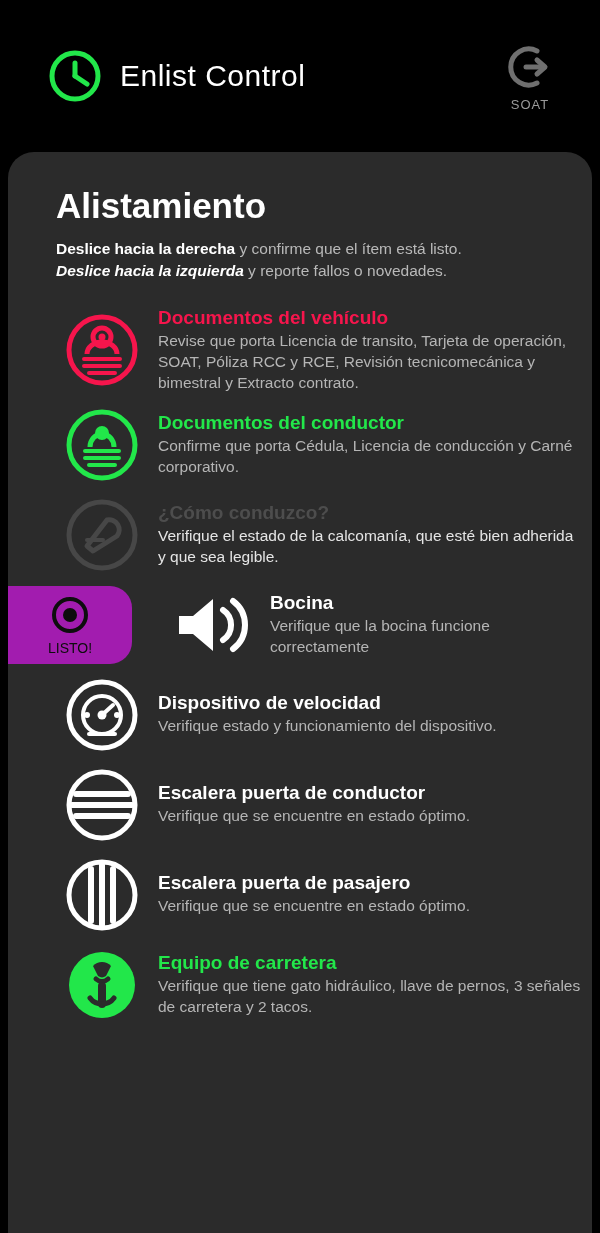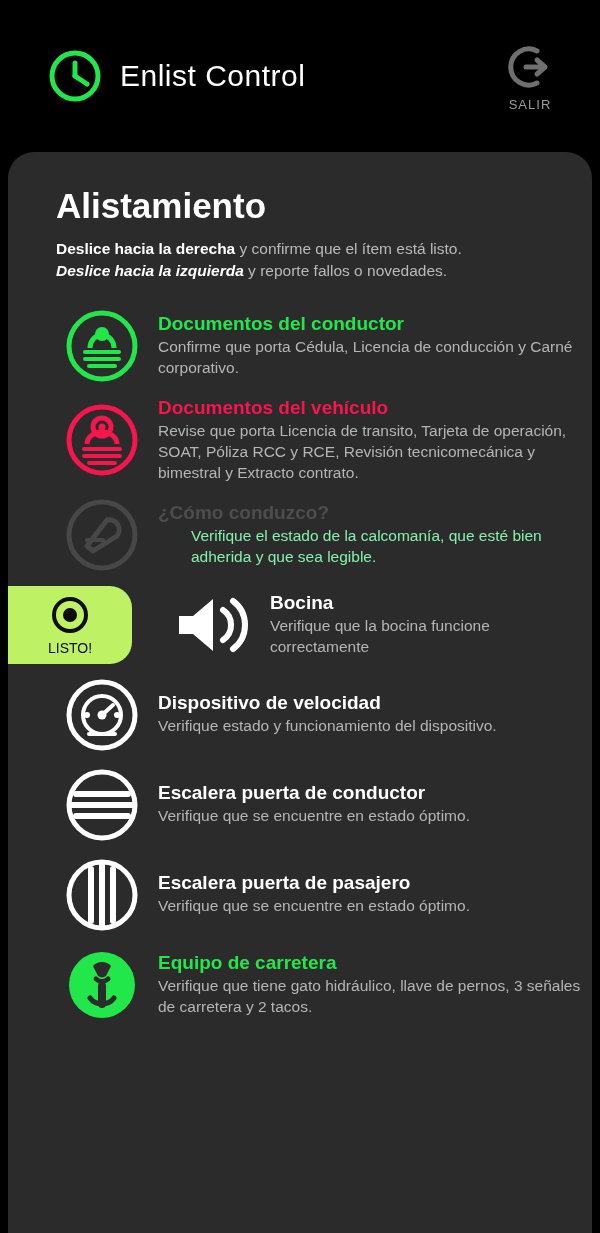--- a/index.html
+++ b/index.html
@@ -108,33 +108,33 @@
   .row-desc {
     font-size: 15.5px;
     line-height: 1.35;
     color: #b5b5b5;
   }
 
   .t-green { color: #22e74a; }
   .t-red   { color: #f6154c; }
   .t-white { color: #ffffff; }
   .t-dim   { color: #4d4d4d; }
-  .d-dim   { color: #86efac; margin-left: 33px; }
+  .d-dim   { color: #e5e5e5; }
 
   
   .row-swiped {
     padding-left: 0;
   }
   .swipe-action {
     position: absolute;
     left: 0;
     top: 6px;
     bottom: 6px;
     width: 124px;
-    background: #bef264;
+    background: #a21caf;
     border-top-right-radius: 22px;
     border-bottom-right-radius: 22px;
     display: flex;
     flex-direction: column;
     align-items: center;
     justify-content: center;
     gap: 4px;
     z-index: 2;
   }
   .swipe-label {
@@ -164,66 +164,66 @@
       <span class="brand-title">Enlist Control</span>
     </div>
     <div class="logout">
       <span>
         <svg width="52" height="52" viewBox="0 0 52 52">
           <path d="M33 10 A18 18 0 1 0 33 42" fill="none" stroke="#6f6f6f" stroke-width="5" stroke-linecap="round"></path>
           <path d="M22 26 H40" stroke="#6f6f6f" stroke-width="5" stroke-linecap="round"></path>
           <path d="M33 19 L41 26 L33 33" fill="none" stroke="#6f6f6f" stroke-width="5" stroke-linecap="round" stroke-linejoin="round"></path>
         </svg>
       </span>
-      <span class="logout-label">SALIR</span>
+      <span class="logout-label">SOAT</span>
     </div>
   </div>
 
   <div class="panel">
     <div class="panel-title">Alistamiento</div>
 
     <div class="instructions">
       <div>
         <b>Deslice hacia la derecha</b><span> y confirme que el ítem está listo.</span>
       </div>
       <div>
         <i class="bi">Deslice hacia la izquierda</i><span> y reporte fallos o novedades.</span>
       </div>
     </div>
 
     <div class="list">
-
-      <div class="row">
-        <div class="row-icon">
-          <svg width="78" height="78" viewBox="0 0 78 78">
-            <circle cx="39" cy="39" r="33" fill="none" stroke="#22e74a" stroke-width="5"></circle>
-            <circle cx="39" cy="27" r="7" fill="#22e74a"></circle>
-            <path d="M27 41 a12 13 0 0 1 24 0" fill="none" stroke="#22e74a" stroke-width="5"></path>
-            <path d="M22 45 H56 M22 52 H56 M26 59 H52" stroke="#22e74a" stroke-width="4" stroke-linecap="round"></path>
-          </svg>
-        </div>
-        <div class="row-text">
-          <div class="row-title t-green">Documentos del conductor</div>
-          <div class="row-desc">Confirme que porta Cédula, Licencia de conducción y Carné corporativo.</div>
-        </div>
-      </div>
 
       <div class="row">
         <div class="row-icon">
           <svg width="78" height="78" viewBox="0 0 78 78">
             <circle cx="39" cy="39" r="33" fill="none" stroke="#f6154c" stroke-width="5"></circle>
             <circle cx="39" cy="26" r="9" fill="none" stroke="#f6154c" stroke-width="5"></circle>
             <circle cx="39" cy="26" r="3.5" fill="#f6154c"></circle>
             <path d="M24 43 a15 12 0 0 1 30 0" fill="none" stroke="#f6154c" stroke-width="5"></path>
             <path d="M21 48 H57 M21 55 H57 M26 62 H52" stroke="#f6154c" stroke-width="4" stroke-linecap="round"></path>
           </svg>
         </div>
         <div class="row-text">
           <div class="row-title t-red">Documentos del vehículo</div>
           <div class="row-desc">Revise que porta Licencia de transito, Tarjeta de operación, SOAT, Póliza RCC y RCE, Revisión tecnicomecánica y bimestral y Extracto contrato.</div>
+        </div>
+      </div>
+
+      <div class="row">
+        <div class="row-icon">
+          <svg width="78" height="78" viewBox="0 0 78 78">
+            <circle cx="39" cy="39" r="33" fill="none" stroke="#22e74a" stroke-width="5"></circle>
+            <circle cx="39" cy="27" r="7" fill="#22e74a"></circle>
+            <path d="M27 41 a12 13 0 0 1 24 0" fill="none" stroke="#22e74a" stroke-width="5"></path>
+            <path d="M22 45 H56 M22 52 H56 M26 59 H52" stroke="#22e74a" stroke-width="4" stroke-linecap="round"></path>
+          </svg>
+        </div>
+        <div class="row-text">
+          <div class="row-title t-green">Documentos del conductor</div>
+          <div class="row-desc">Confirme que porta Cédula, Licencia de conducción y Carné corporativo.</div>
         </div>
       </div>
 
       <div class="row">
         <div class="row-icon">
           <svg width="78" height="78" viewBox="0 0 78 78">
             <circle cx="39" cy="39" r="33" fill="none" stroke="#474747" stroke-width="5"></circle>
             <path d="M24 50 L44 24 a10 10 0 0 1 10 16 L30 55 Z" fill="none" stroke="#474747" stroke-width="5" stroke-linejoin="round"></path>
             <path d="M24 44 H40" stroke="#474747" stroke-width="4" stroke-linecap="round"></path>
           </svg>

